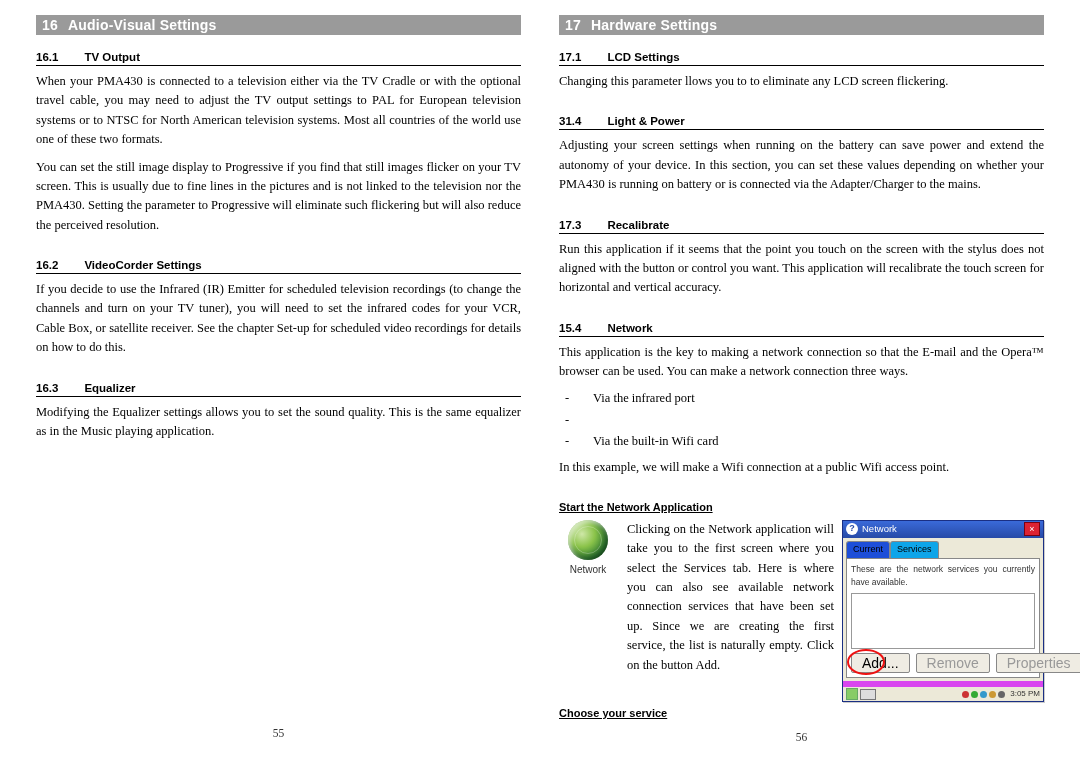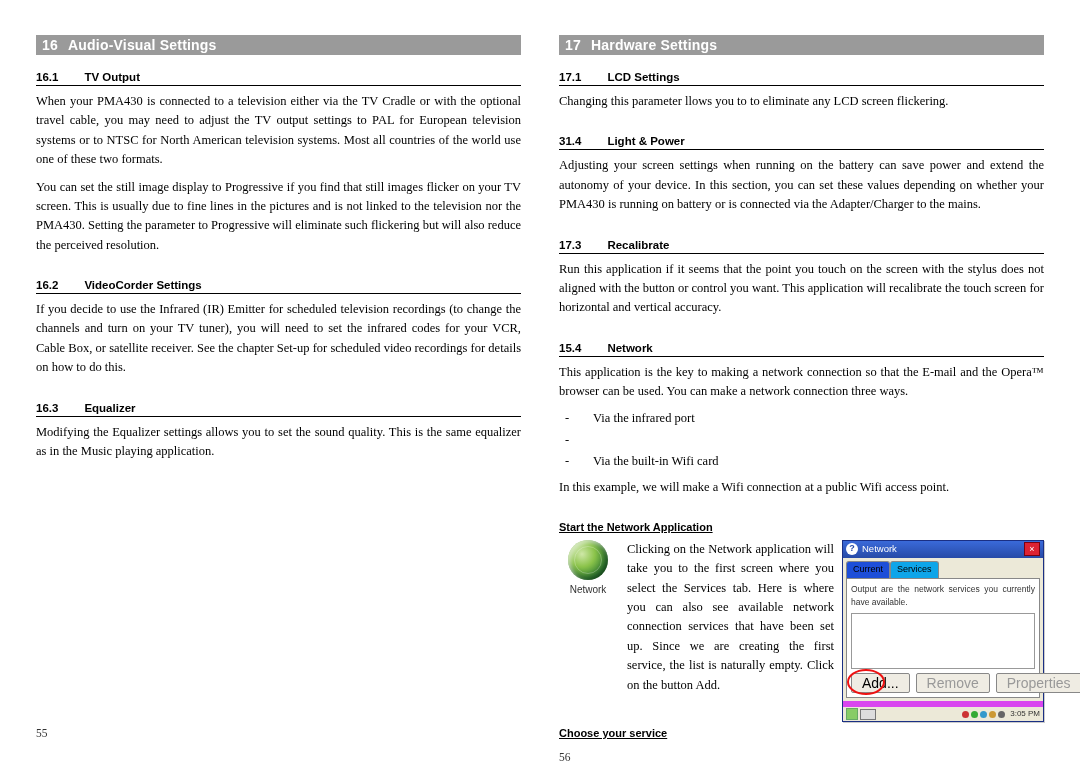--- a/index.html
+++ b/index.html
@@ -8,21 +8,21 @@
     background: #fff;
     font-family: "Times New Roman", Times, serif;
     color: #000;
     font-size: 12.5px;
   }
   .spread {
     width: 1080px;
     height: 763px;
     display: flex;
     box-sizing: border-box;
-    padding: 35px 36px 24px 36px;
+    padding: 15px 36px 24px 36px;
   }
   .page {
     flex: 1;
     display: flex;
     flex-direction: column;
     position: relative;
   }
   .page + .page {
     margin-left: 38px;
   }
@@ -70,20 +70,21 @@
     text-decoration: underline;
     margin: 22px 0 4px 0;
   }
   .footer-rule {
     border: none;
     border-top: 1px solid #999;
     margin-top: auto;
     margin-bottom: 4px;
   }
   .footer-num {
+    text-align: center;
     font-size: 11.5px;
     color: #333;
   }
 
   
   .net-row { display:flex; gap:10px; align-items:flex-start; }
   .net-icon-block { width:58px; text-align:center; font-family: Arial, sans-serif; font-size:10px; color:#333; }
   .net-icon-block .globe {
     width:40px; height:40px; margin:0 auto 2px auto;
     border-radius:50%;
@@ -279,21 +280,21 @@
               <span class="qmark">?</span>
               <span>Network</span>
               <span class="spacer"></span>
               <span class="xbtn">×</span>
             </div>
             <div class="tabs">
               <div class="tab">Current</div>
               <div class="tab active">Services</div>
             </div>
             <div class="panel">
-              <div class="hint">Output are the network services you currently have available.</div>
+              <div class="hint">These are the network services you currently have available.</div>
               <div class="listbox"></div>
               <div class="btnrow" style="position:relative;">
                 <span style="position:relative; display:inline-block;">
                   <span class="add-circle"></span>
                   <button class="winbtn">Add...</button>
                 </span>
                 <button class="winbtn disabled">Remove</button>
                 <button class="winbtn disabled">Properties</button>
               </div>
             </div>

